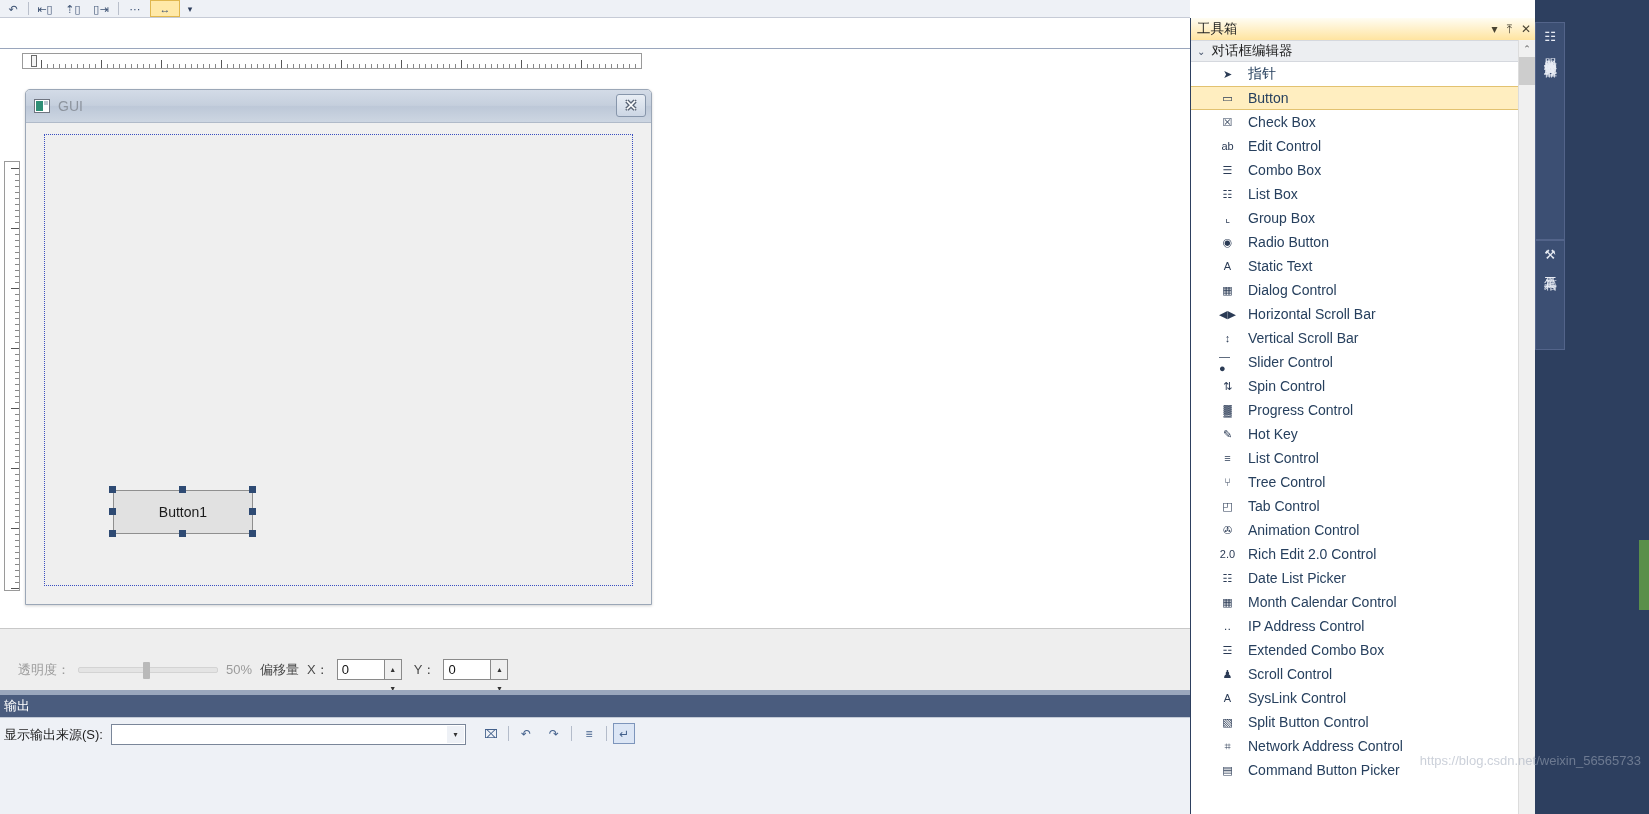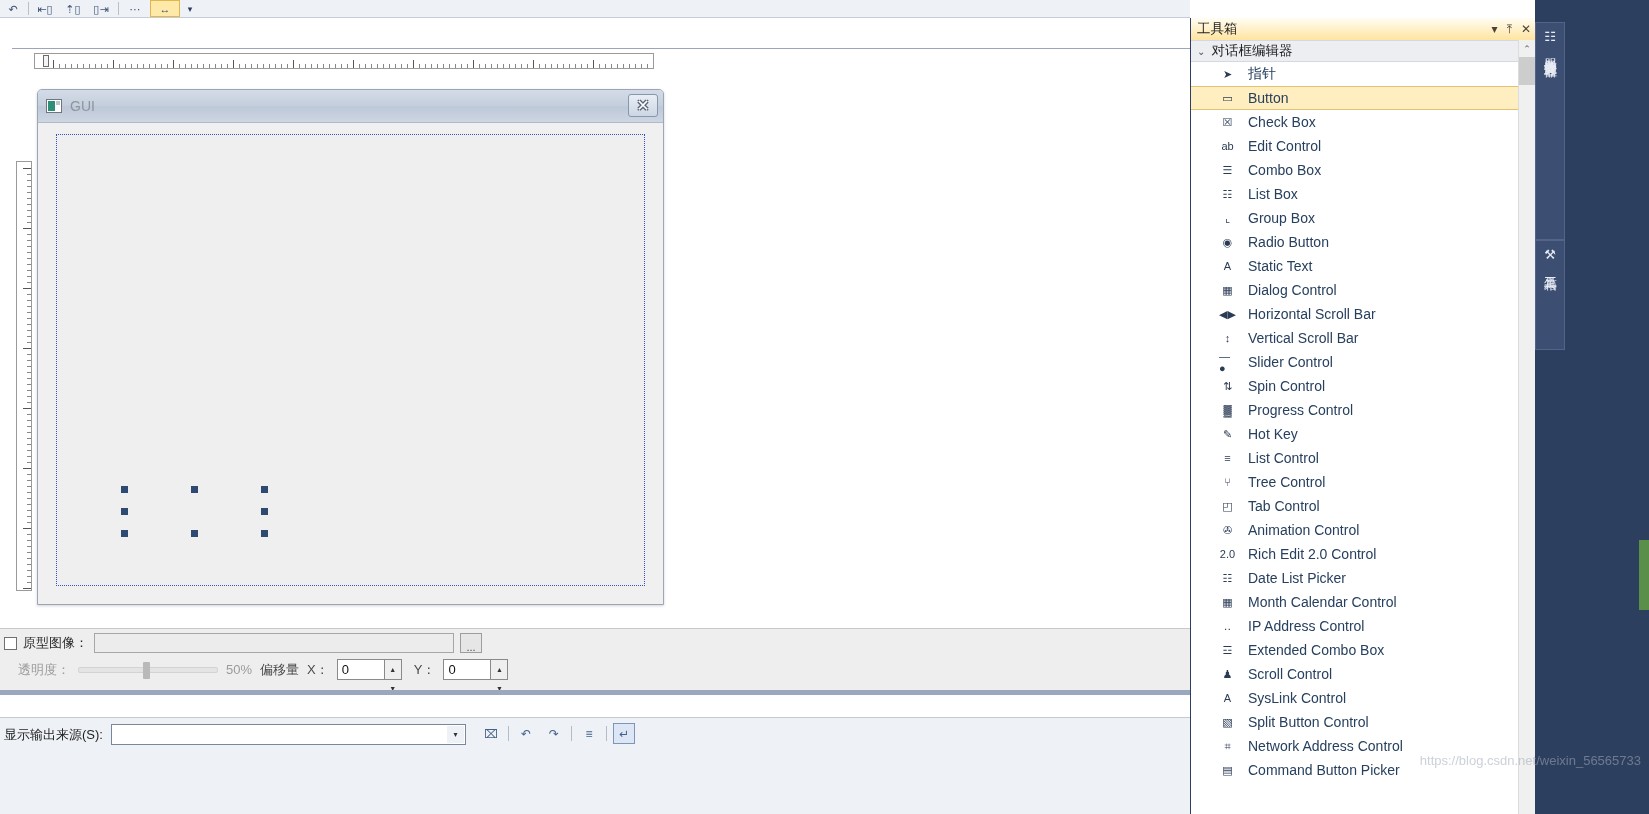--- a/index.html
+++ b/index.html
@@ -52,21 +52,20 @@
   }
   .doc-tab .close {
     color: #6a7382; font-size: 14px; line-height: 1; cursor: pointer;
   }
 
   
   .designer {
     position: absolute; left: 0; top: 48px; width: 1190px; height: 460px;
     background: #ffffff;
     border-top: 1px solid #9aa6bc;
-    margin-left: 12px;
   }
   .ruler-h {
     position: absolute; left: 22px; top: 4px; width: 620px; height: 16px;
     background: #ffffff; border: 1px solid #9a9a9a;
     overflow: hidden;
   }
   .ruler-h .tick {
     position: absolute; bottom: 0; width: 1px; height: 4px; background: #888;
   }
   .ruler-h .tick.major { height: 8px; background: #555; }
@@ -495,40 +494,35 @@
         <div class="tick major" style="top: 426px;"></div>
       </div>
 
     <div class="dlg">
       <div class="dlg-title">
         <div class="dlg-appicon"></div>
         <span class="dlg-title-text">GUI</span>
         <div class="dlg-close">✕</div>
       </div>
       <div class="dlg-client">
+        <div class="ctl-button">Button1</div>
 
         <div class="sel-handle" style="left:64px;  top:351px;"></div>
         <div class="sel-handle" style="left:134px; top:351px;"></div>
         <div class="sel-handle" style="left:204px; top:351px;"></div>
         <div class="sel-handle" style="left:64px;  top:373px;"></div>
         <div class="sel-handle" style="left:204px; top:373px;"></div>
         <div class="sel-handle" style="left:64px;  top:395px;"></div>
         <div class="sel-handle" style="left:134px; top:395px;"></div>
         <div class="sel-handle" style="left:204px; top:395px;"></div>
       </div>
     </div>
   </div>
 
   <div class="proto-bar">
-    <div class="proto-row1">
-      <span class="chk"></span>
-      <span class="proto-label">原型图像：</span>
-      <span class="proto-input" title=""></span>
-      <span class="proto-btn">...</span>
-    </div>
     <div class="proto-row2">
       <span class="dim">透明度：</span>
       <span class="slider-track">
         <span class="slider-thumb"></span>
       </span>
       <span class="dim">50%</span>
       <span class="lbl-xy" style="">偏移量</span>
       <span class="lbl-xy">X：</span>
       <span class="num-field">0<span class="spin">
           <span>▲</span>
@@ -538,20 +532,23 @@
       <span class="lbl-xy" style="margin-left:4px;">Y：</span>
       <span class="num-field">0<span class="spin">
           <span>▲</span>
           <span>▼</span>
         </span>
       </span>
     </div>
   </div>
 
   <div class="out-sep"></div>
+  <div class="out-head">
+    <span>输出</span>
+  </div>
   <div class="out-body">
     <div class="out-row">
       <span class="out-label">显示输出来源(S):</span>
       <span class="combo">
         <span class="combo-arrow">▾</span>
       </span>
     </div>
     <div class="out-tools">
       <span class="otool">⌧</span>
       <span class="otool-sep"></span>

